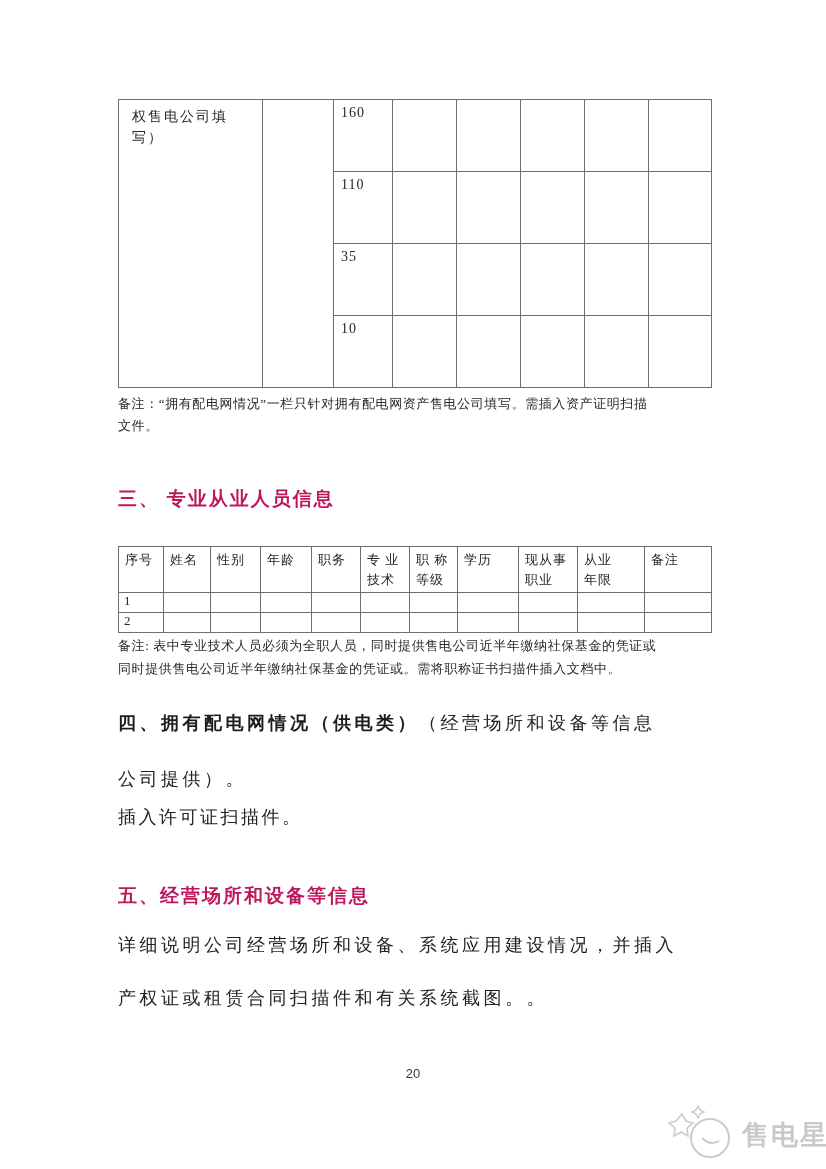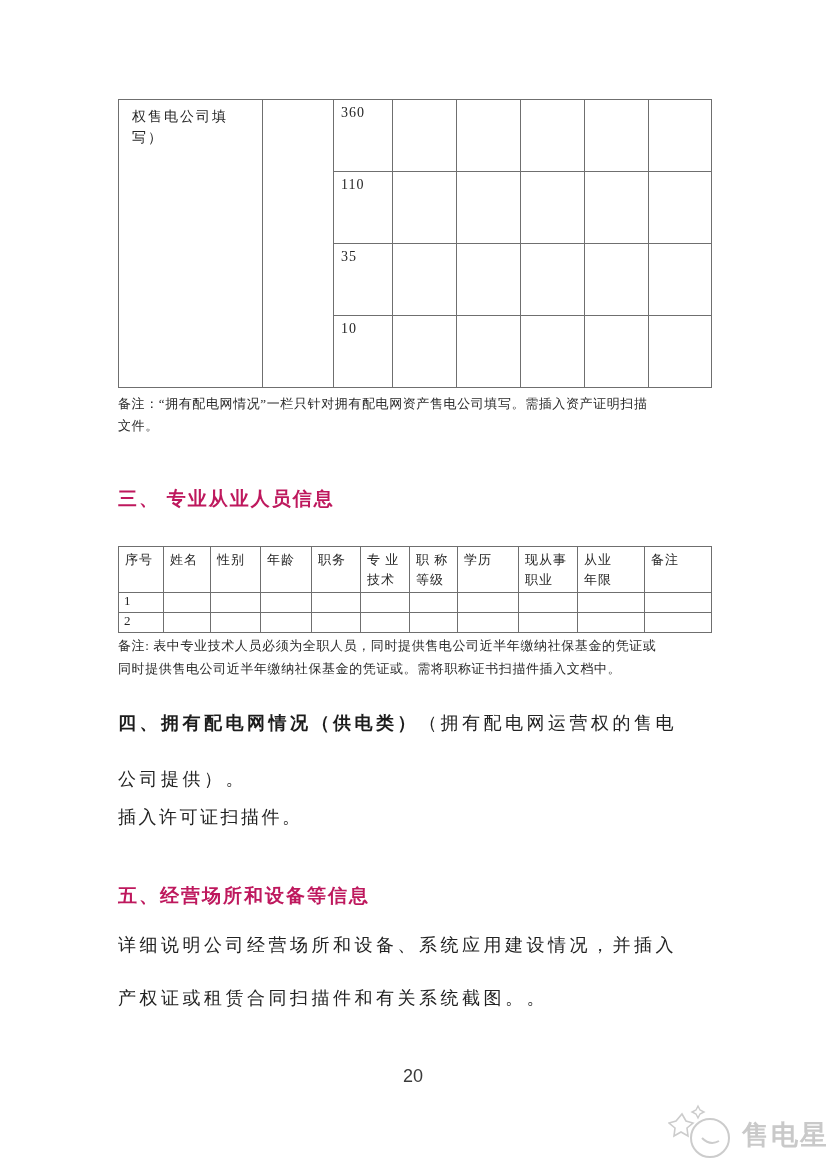--- a/index.html
+++ b/index.html
@@ -26,21 +26,21 @@
   .t2 .d{padding:0 0 0 5px;font-size:13px;}
   
   .abs{position:absolute;left:118px;white-space:nowrap;}
   .note{font-size:13px;letter-spacing:0.6px;color:#2a2a2a;}
   .body-para{font-size:18px;letter-spacing:3.5px;color:#222222;}
   .headline{font-family:Liberation Serif, serif;font-weight:bold;color:#be185d;}
   .h-sec{font-size:19px;letter-spacing:2px;}
   .t-title{font-size:15px;letter-spacing:1px;}
   .mixed b{font-family:"Liberation Sans","DejaVu Sans",sans-serif;font-weight:bold;color:#1c1c1c;}
   .pageno{position:absolute;left:0;top:1066px;width:826px;text-align:center;
-    font-family:"Liberation Sans","DejaVu Sans",sans-serif;font-size:18px;color:#3a3a3a;letter-spacing:0;}
+    font-family:"Liberation Sans","DejaVu Sans",sans-serif;font-size:13px;color:#3a3a3a;letter-spacing:0;}
   
   .wm-text{position:absolute;left:742px;top:1117px;font-size:27px;letter-spacing:2px;
     color:#c9c9c9;font-family:"Liberation Sans","DejaVu Sans",sans-serif;font-weight:bold;white-space:nowrap;}
   .wm-logo{position:absolute;left:668px;top:1100px;}
 </style>
 </head>
 <body>
 
 <div class="page">
 
@@ -52,21 +52,21 @@
       <col style="width:64px">
         <col style="width:64px">
         <col style="width:64px">
       <col style="width:64px">
         <col style="width:63px">
     </colgroup>
     <tbody>
         <tr>
       <td class="label-cell" rowspan="4"><span>权售电公司填写）</span></td>
       <td rowspan="4"></td>
-      <td class="v">360</td>
+      <td class="v">160</td>
       <td></td>
           <td></td>
           <td></td>
           <td></td>
           <td></td>
     </tr>
     <tr>
       <td class="v">110</td>
       <td></td>
           <td></td>
@@ -157,21 +157,21 @@
           <td></td>
           <td></td>
           <td></td>
     </tr>
   </tbody>
     </table>
 
   <div class="abs note" style="top:637px;">备注: 表中专业技术人员必须为全职人员，同时提供售电公司近半年缴纳社保基金的凭证或</div>
   <div class="abs note" style="top:660px;">同时提供售电公司近半年缴纳社保基金的凭证或。需将职称证书扫描件插入文档中。</div>
 
-  <div class="abs body-para mixed" style="top:711px;"><b>四、拥有配电网情况（供电类）</b><span>（拥有配电网运营权的售电</span></div>
+  <div class="abs body-para mixed" style="top:711px;"><b>四、拥有配电网情况（供电类）</b><span>（经营场所和设备等信息</span></div>
   <div class="abs body-para" style="top:767px;">公司提供）。</div>
 
   <div class="abs body-para" style="top:805px;letter-spacing:2.5px;">插入许可证扫描件。</div>
 
   <div class="abs headline h-sec" style="top:883px;">五、经营场所和设备等信息</div>
 
   <div class="abs body-para" style="top:933px;">详细说明公司经营场所和设备、系统应用建设情况，并插入</div>
   <div class="abs body-para" style="top:986px;">产权证或租赁合同扫描件和有关系统截图。。</div>
 
   <div class="pageno">20</div>

